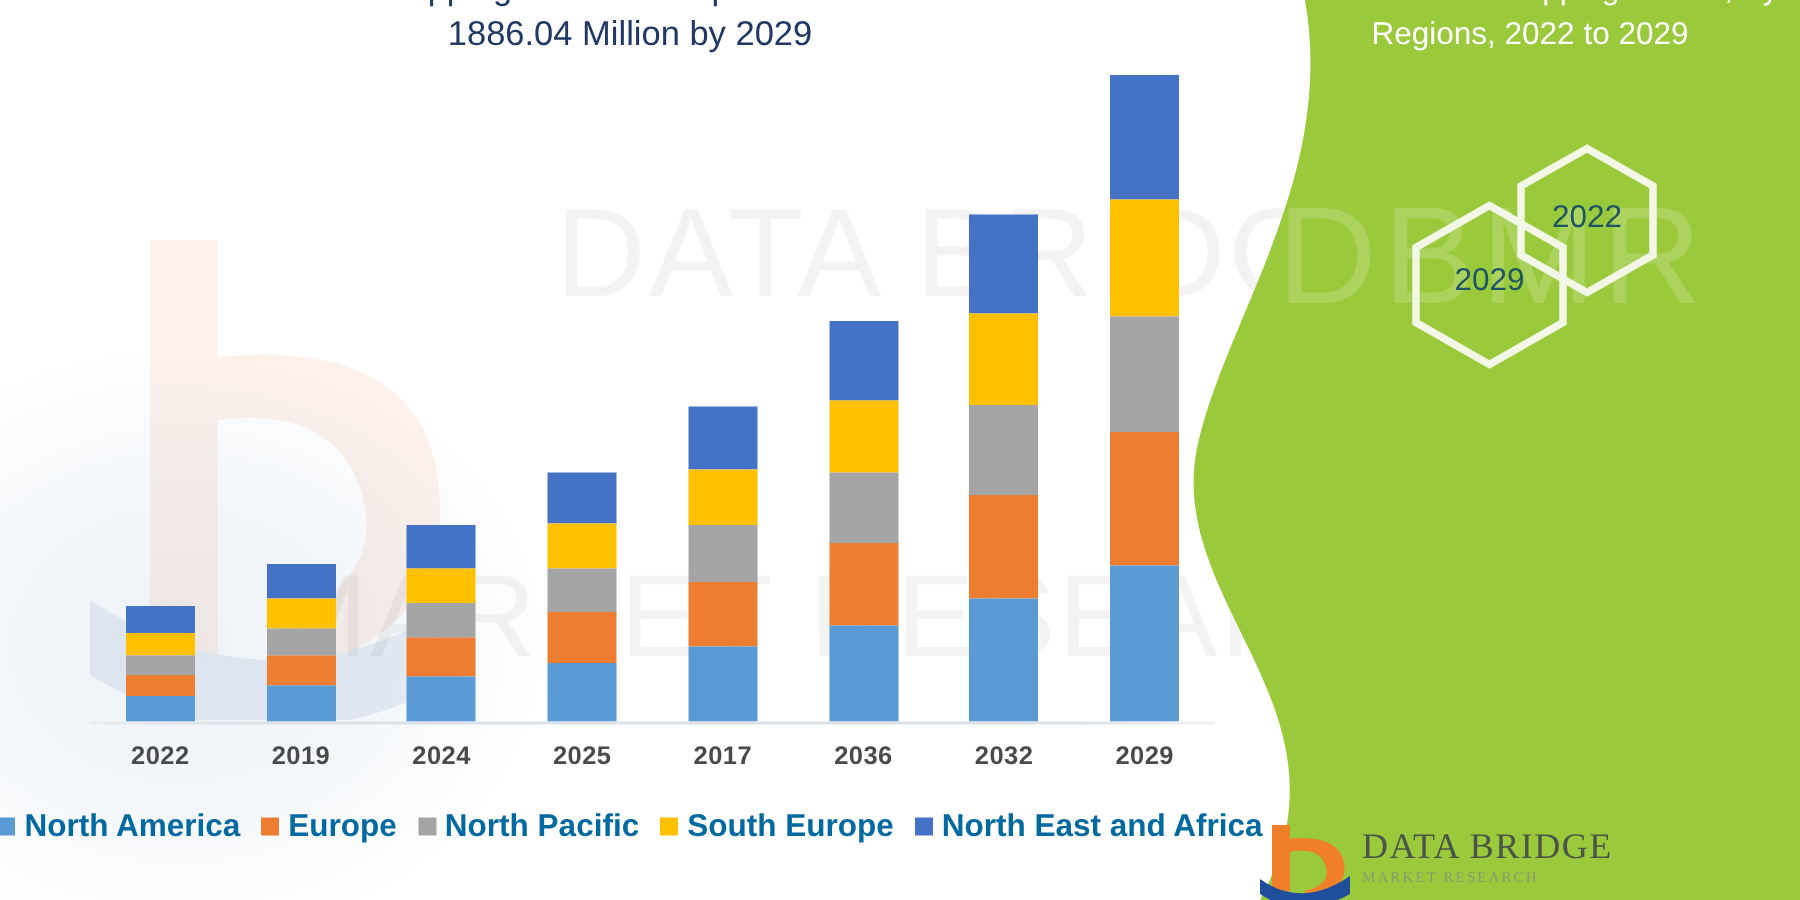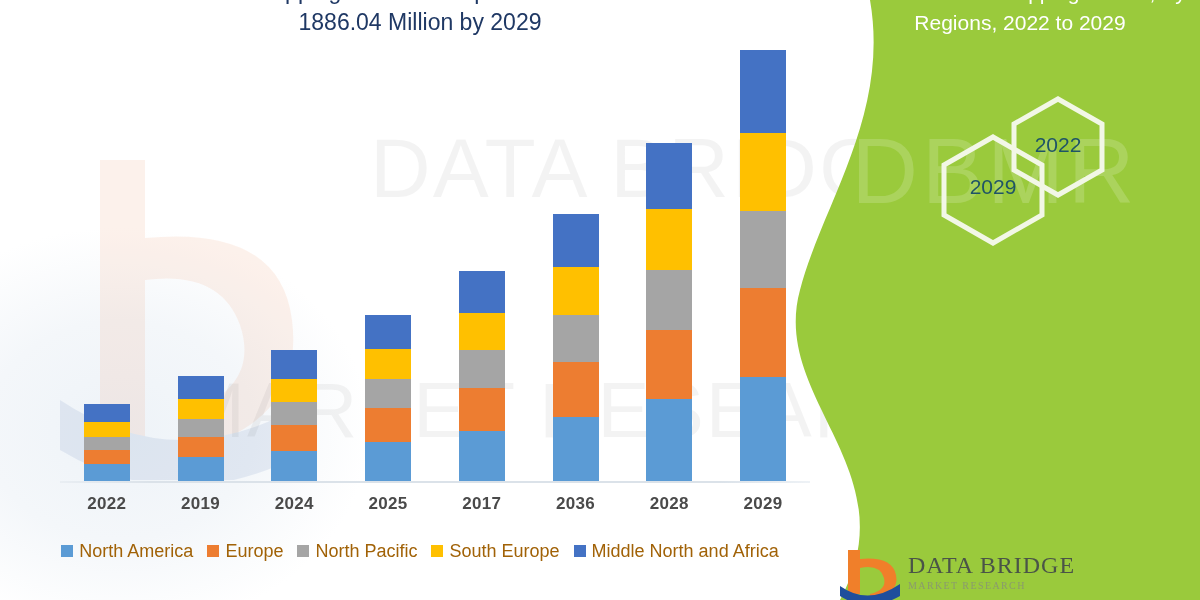--- a/index.html
+++ b/index.html
@@ -73,21 +73,21 @@
     color:#4a4a4a;font-size:17px;font-weight:bold;letter-spacing:.3px;
   }
 
   
   .legend{
     position:absolute;left:40px;top:538px;width:760px;height:26px;
     display:flex;align-items:center;justify-content:center;gap:14px;
   }
   .lg-item{display:flex;align-items:center;gap:6px;}
   .lg-swatch{width:12px;height:12px;display:block;}
-  .lg-label{color:#a16207;font-size:18px;font-weight:normal;white-space:nowrap;}
+  .lg-label{color:#0369a1;font-size:21px;font-weight:bold;white-space:nowrap;}
 
   
   .green-panel{
     position:absolute;left:760px;top:0;width:440px;height:600px;
     pointer-events:none;
   }
   .green-panel svg{display:block;width:440px;height:600px;}
 
   .panel-content{position:absolute;left:760px;top:0;width:440px;height:600px;}
   .panel-title{
@@ -228,21 +228,21 @@
         </div>
       <div class="axis-line"></div>
     </div>
     <div class="xlabels" id="xlabels">
         <div class="xlabel">2022</div>
         <div class="xlabel">2019</div>
         <div class="xlabel">2024</div>
         <div class="xlabel">2025</div>
         <div class="xlabel">2017</div>
         <div class="xlabel">2036</div>
-        <div class="xlabel">2028</div>
+        <div class="xlabel">2032</div>
         <div class="xlabel">2029</div>
       </div>
   </div>
 
   <div class="legend" id="legend">
       <div class="lg-item">
         <span class="lg-swatch" style="background: rgb(91, 155, 213);"></span>
         <span class="lg-label">North America</span>
       </div>
       <div class="lg-item">
@@ -252,21 +252,21 @@
       <div class="lg-item">
         <span class="lg-swatch" style="background: rgb(165, 165, 165);"></span>
         <span class="lg-label">North Pacific</span>
       </div>
       <div class="lg-item">
         <span class="lg-swatch" style="background: rgb(255, 192, 0);"></span>
         <span class="lg-label">South Europe</span>
       </div>
       <div class="lg-item">
         <span class="lg-swatch" style="background: rgb(68, 114, 196);"></span>
-        <span class="lg-label">Middle North and Africa</span>
+        <span class="lg-label">North East and Africa</span>
       </div>
     </div>
 
   <div class="green-panel">
     <svg viewBox="0 0 440 600" preserveAspectRatio="none">
       <path d="M110 0 L440 0 L440 600 L80 600
                C 150 470, 10 400, 40 290
                C 62 205, 130 115, 110 0 Z" fill="#9ACA3C"></path>
     </svg>
   </div>

